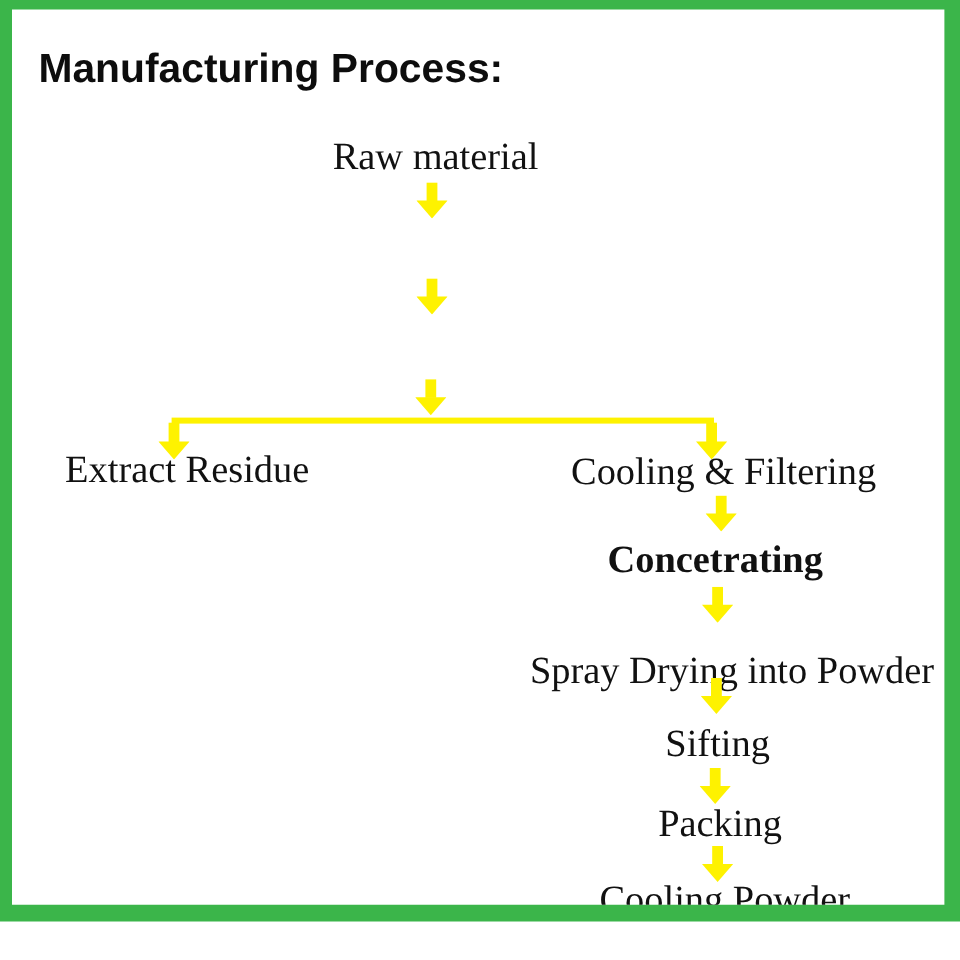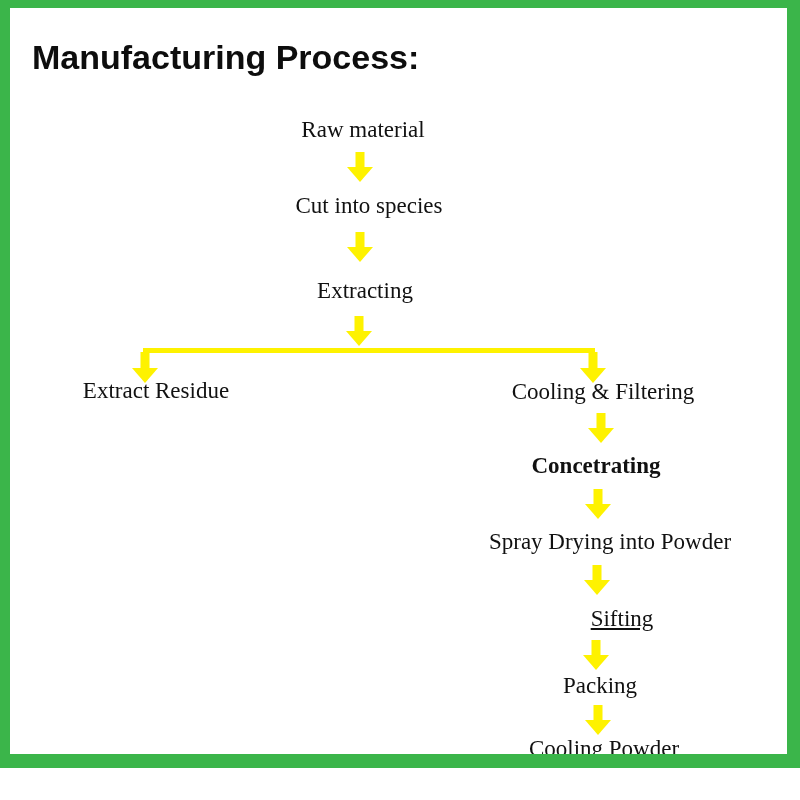--- a/index.html
+++ b/index.html
@@ -32,34 +32,34 @@
     font-family: "Liberation Sans", sans-serif;
     font-weight: bold;
     font-size: 34px;
     line-height: 38px;
     color: #0d0d0d;
     white-space: nowrap;
   }
   .node {
     position: absolute;
     transform: translateX(-50%);
-    font-size: 23px;
+    font-size: 32px;
     line-height: 36px;
     white-space: nowrap;
     color: var(--ink);
   }
   
   .n-raw      { left: 353px; top: 104px; }
   .n-cut      { left: 359px; top: 180px; }
   .n-extract  { left: 355px; top: 265px; }
   .n-residue  { left: 146px; top: 365px; }
   .n-cooling  { left: 593px; top: 366px; }
   .n-concetr  { left: 586px; top: 440px; font-weight: bold; }
-  .n-spray    { left: 600px; top: 516px; }
-  .n-sifting  { left: 612px; top: 593px; text-decoration: underline; }
+  .n-spray    { left: 600px; top: 532px; }
+  .n-sifting  { left: 588px; top: 593px; }
   .n-packing  { left: 590px; top: 660px; font-family: Liberation Serif, serif; }
   .n-powder   { left: 594px; top: 723px; }
 
   .arrow { position: absolute; display: block; }
   .a1 { left: 337px; top: 144px; }
   .a2 { left: 337px; top: 224px; }
   .a3 { left: 336px; top: 308px; }
   .a5 { left: 578px; top: 405px; }
   .a6 { left: 575px; top: 481px; }
   .a7 { left: 574px; top: 557px; }
@@ -88,30 +88,28 @@
 
   <div class="node n-raw">Raw material</div>
 
   <span class="arrow a1">
     <svg width="26" height="30" viewBox="0 0 26 30">
         <rect class="fillpart" x="8.5" y="0" width="9" height="15.5"></rect>
         <polygon class="fillpart" points="0,15 26,15 13,30"></polygon>
       </svg>
   </span>
 
-  <div class="node n-cut">Cut into species</div>
 
   <span class="arrow a2">
     <svg width="26" height="30" viewBox="0 0 26 30">
         <rect class="fillpart" x="8.5" y="0" width="9" height="15.5"></rect>
         <polygon class="fillpart" points="0,15 26,15 13,30"></polygon>
       </svg>
   </span>
 
-  <div class="node n-extract">Extracting</div>
 
   <span class="arrow a3">
     <svg width="26" height="30" viewBox="0 0 26 30">
         <rect class="fillpart" x="8.5" y="0" width="9" height="15.5"></rect>
         <polygon class="fillpart" points="0,15 26,15 13,30"></polygon>
       </svg>
   </span>
 
   <div class="h-line"></div>
 

